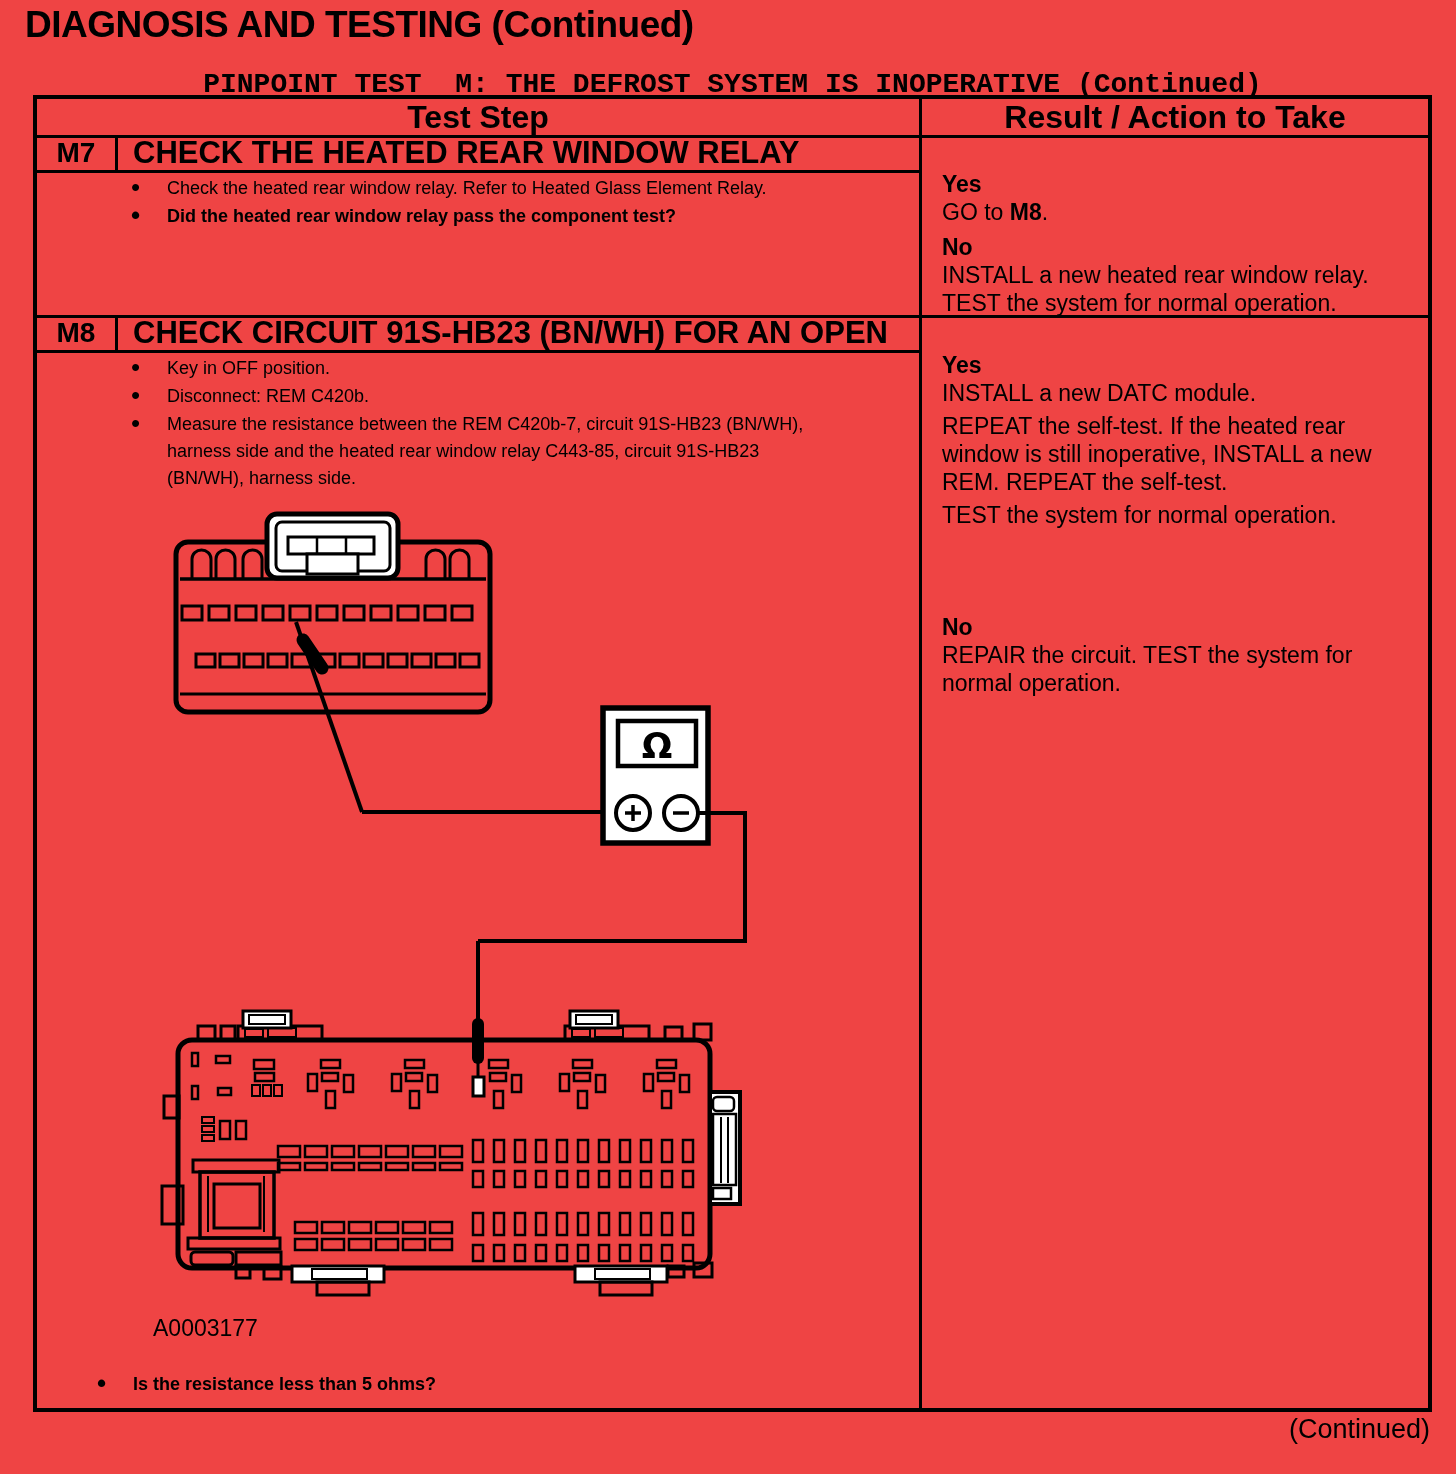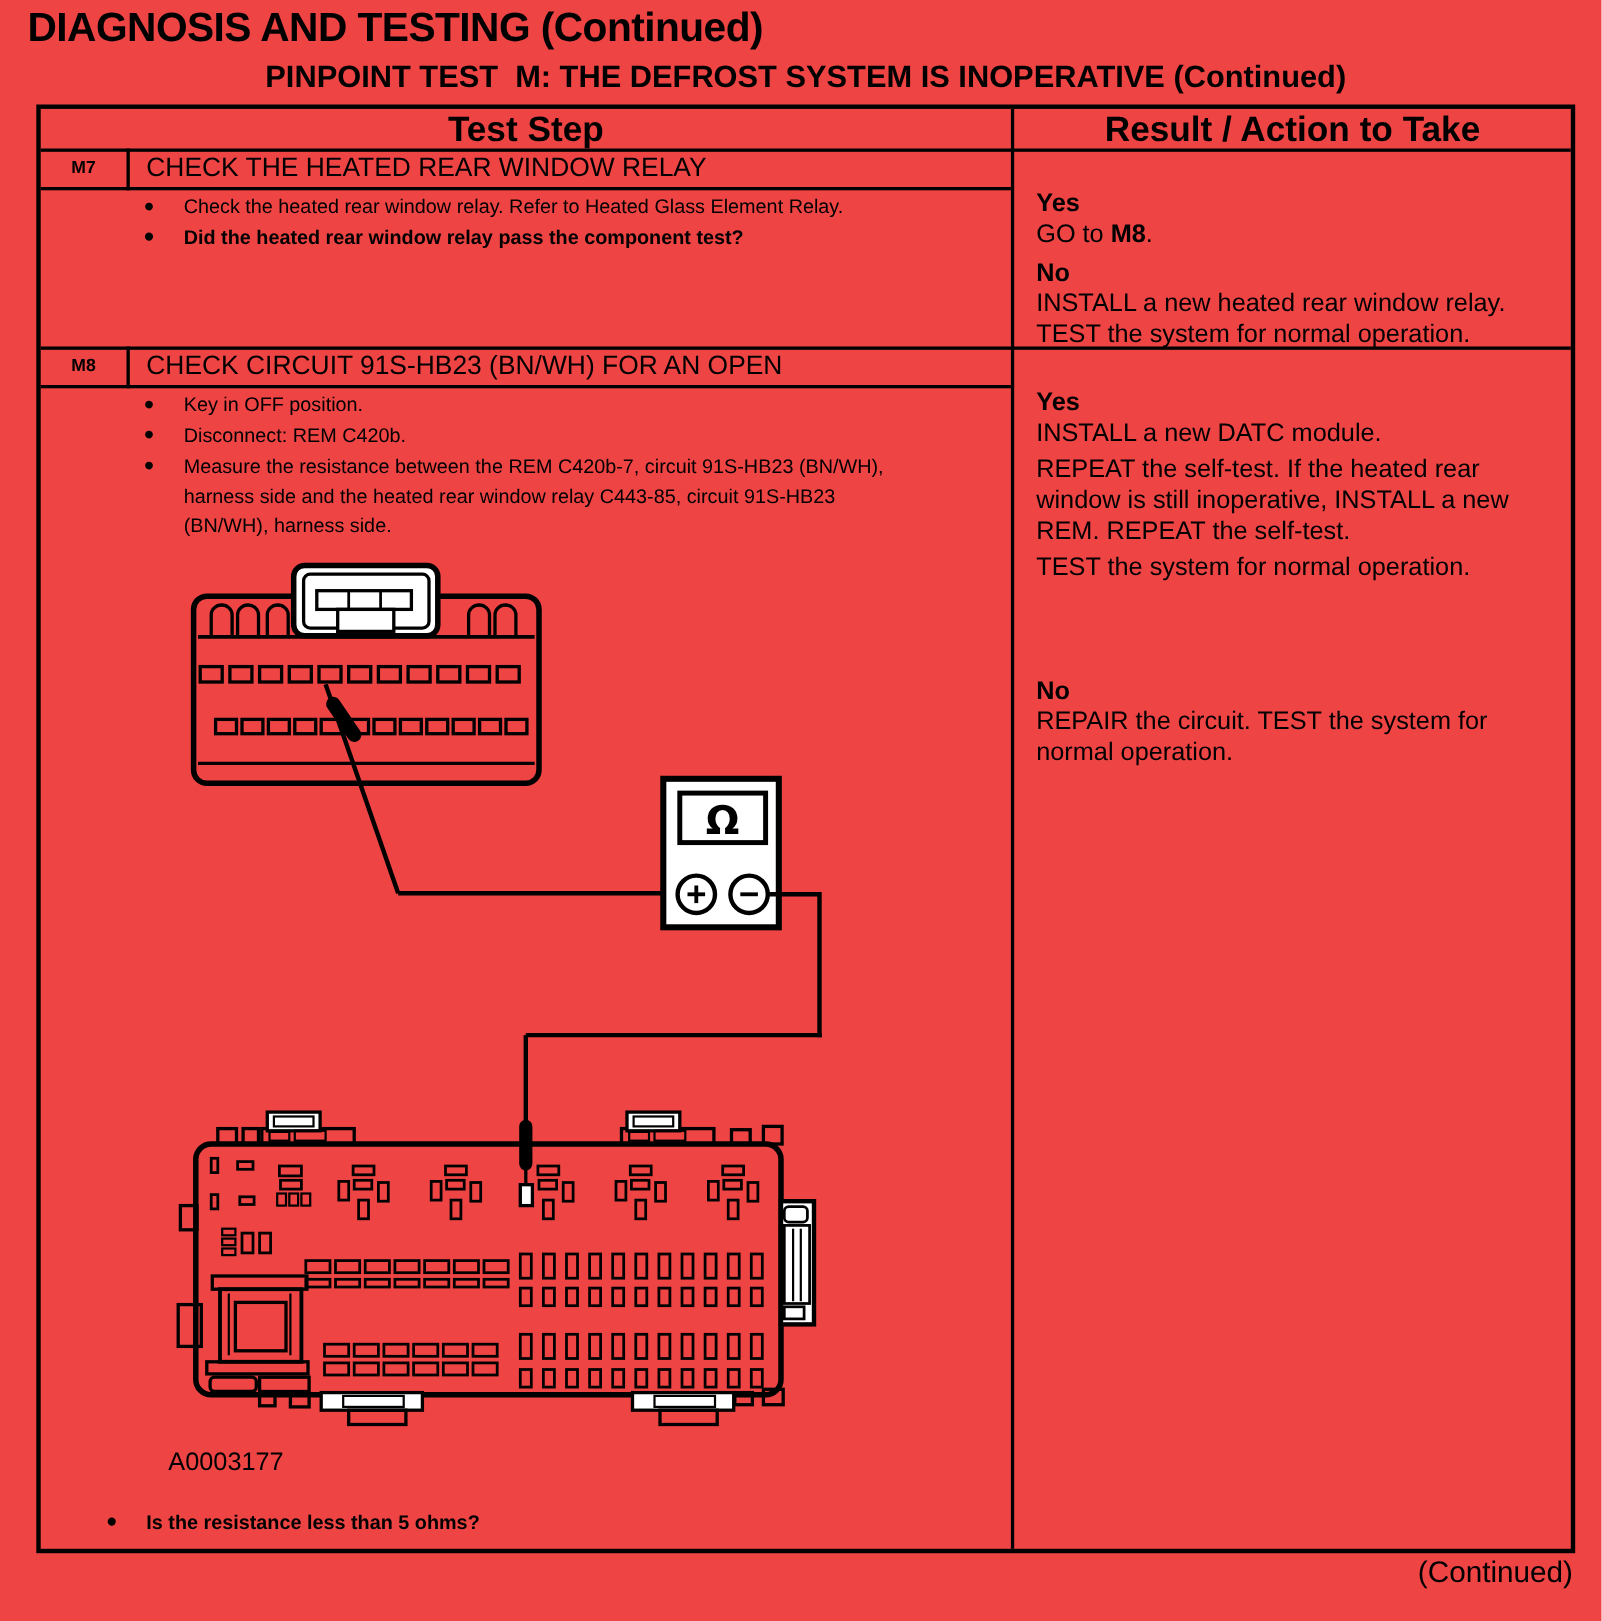--- a/index.html
+++ b/index.html
@@ -5,22 +5,22 @@
   html,body{margin:0;padding:0;background:#fff;}
   .page{position:relative;width:1456px;height:1474px;background:#ef4444;color:#000;
         font-family:"Liberation Sans", sans-serif;overflow:hidden;}
   .abs{position:absolute;}
   .h1{font-size:37px;font-weight:700;letter-spacing:-0.5px;}
   .subtitle{font-size:28px;font-weight:700;text-align:center;white-space:pre-wrap;}
   .tbl{position:absolute;left:33px;top:95px;width:1399px;height:1317px;
        border:4px solid #000;box-sizing:border-box;}
   .ln{position:absolute;background:#000;}
   .th{font-size:32px;font-weight:700;text-align:center;line-height:36px;}
-  .stepid{font-size:16px;font-weight:700;text-align:center;line-height:35px;}
-  .steptitle{font-size:24px;font-weight:400;line-height:35px;white-space:nowrap;}
+  .stepid{font-size:28px;font-weight:700;text-align:center;line-height:35px;}
+  .steptitle{font-size:31px;font-weight:700;line-height:35px;white-space:nowrap;}
   .body{font-size:18px;line-height:27px;}
   ul.blts{list-style:none;margin:0;padding:0;}
   ul.blts li{position:relative;padding-left:38px;margin:0 0 1px 0;}
   ul.blts li::before{content:"\2022";position:absolute;left:2px;top:-1px;font-size:26px;}
   .bold{font-weight:700;}
   .res{font-size:23px;line-height:28px;}
   .res .ans{font-weight:700;}
   .res p{margin:0 0 5px 0;}
   .gap{margin-top:7px;}
   .figcode{font-size:23px;}
@@ -30,21 +30,21 @@
   .fig .blob{stroke-linecap:round;}
   .fig text{fill:#000;stroke:none;font-weight:700;font-family:"DejaVu Sans", sans-serif;}
 </style>
 </head>
 <body>
 
 <div class="page">
 
   <div class="abs h1" style="left:25px;top:4px;">DIAGNOSIS AND TESTING (Continued)</div>
 
-  <div class="abs subtitle" style="left:35px;top:54px;width:1395px;">PINPOINT TEST  M: THE DEFROST SYSTEM IS INOPERATIVE (Continued)</div>
+  <div class="abs subtitle" style="left:35px;top:69px;width:1395px;font-family:Liberation Mono, monospace;">PINPOINT TEST  M: THE DEFROST SYSTEM IS INOPERATIVE (Continued)</div>
 
   <div class="tbl">
 
     <div class="ln" style="left:882px;top:0;width:3px;height:1309px;"></div>
     <div class="ln" style="left:0;top:36px;width:1391px;height:3px;"></div>
     <div class="ln" style="left:0;top:71px;width:882px;height:3px;"></div>
     <div class="ln" style="left:78px;top:36px;width:3px;height:38px;"></div>
     <div class="ln" style="left:0;top:216px;width:1391px;height:3px;"></div>
     <div class="ln" style="left:0;top:251px;width:882px;height:3px;"></div>
     <div class="ln" style="left:78px;top:216px;width:3px;height:38px;"></div>

